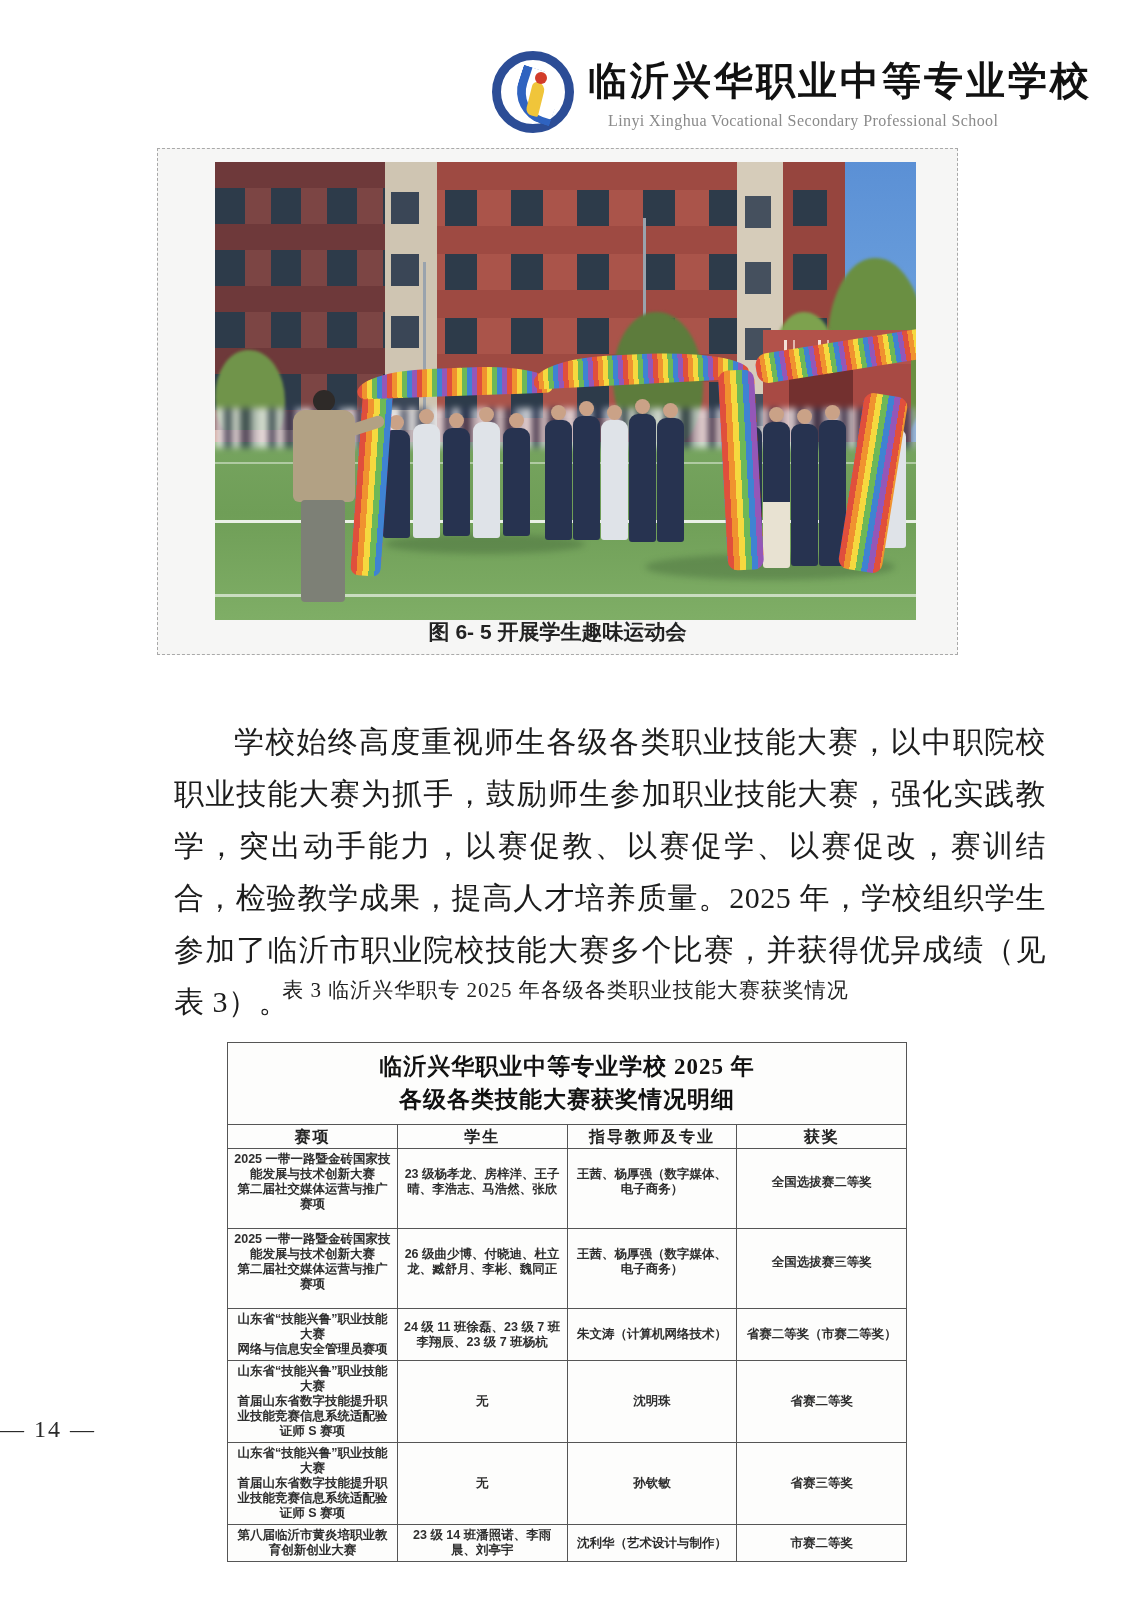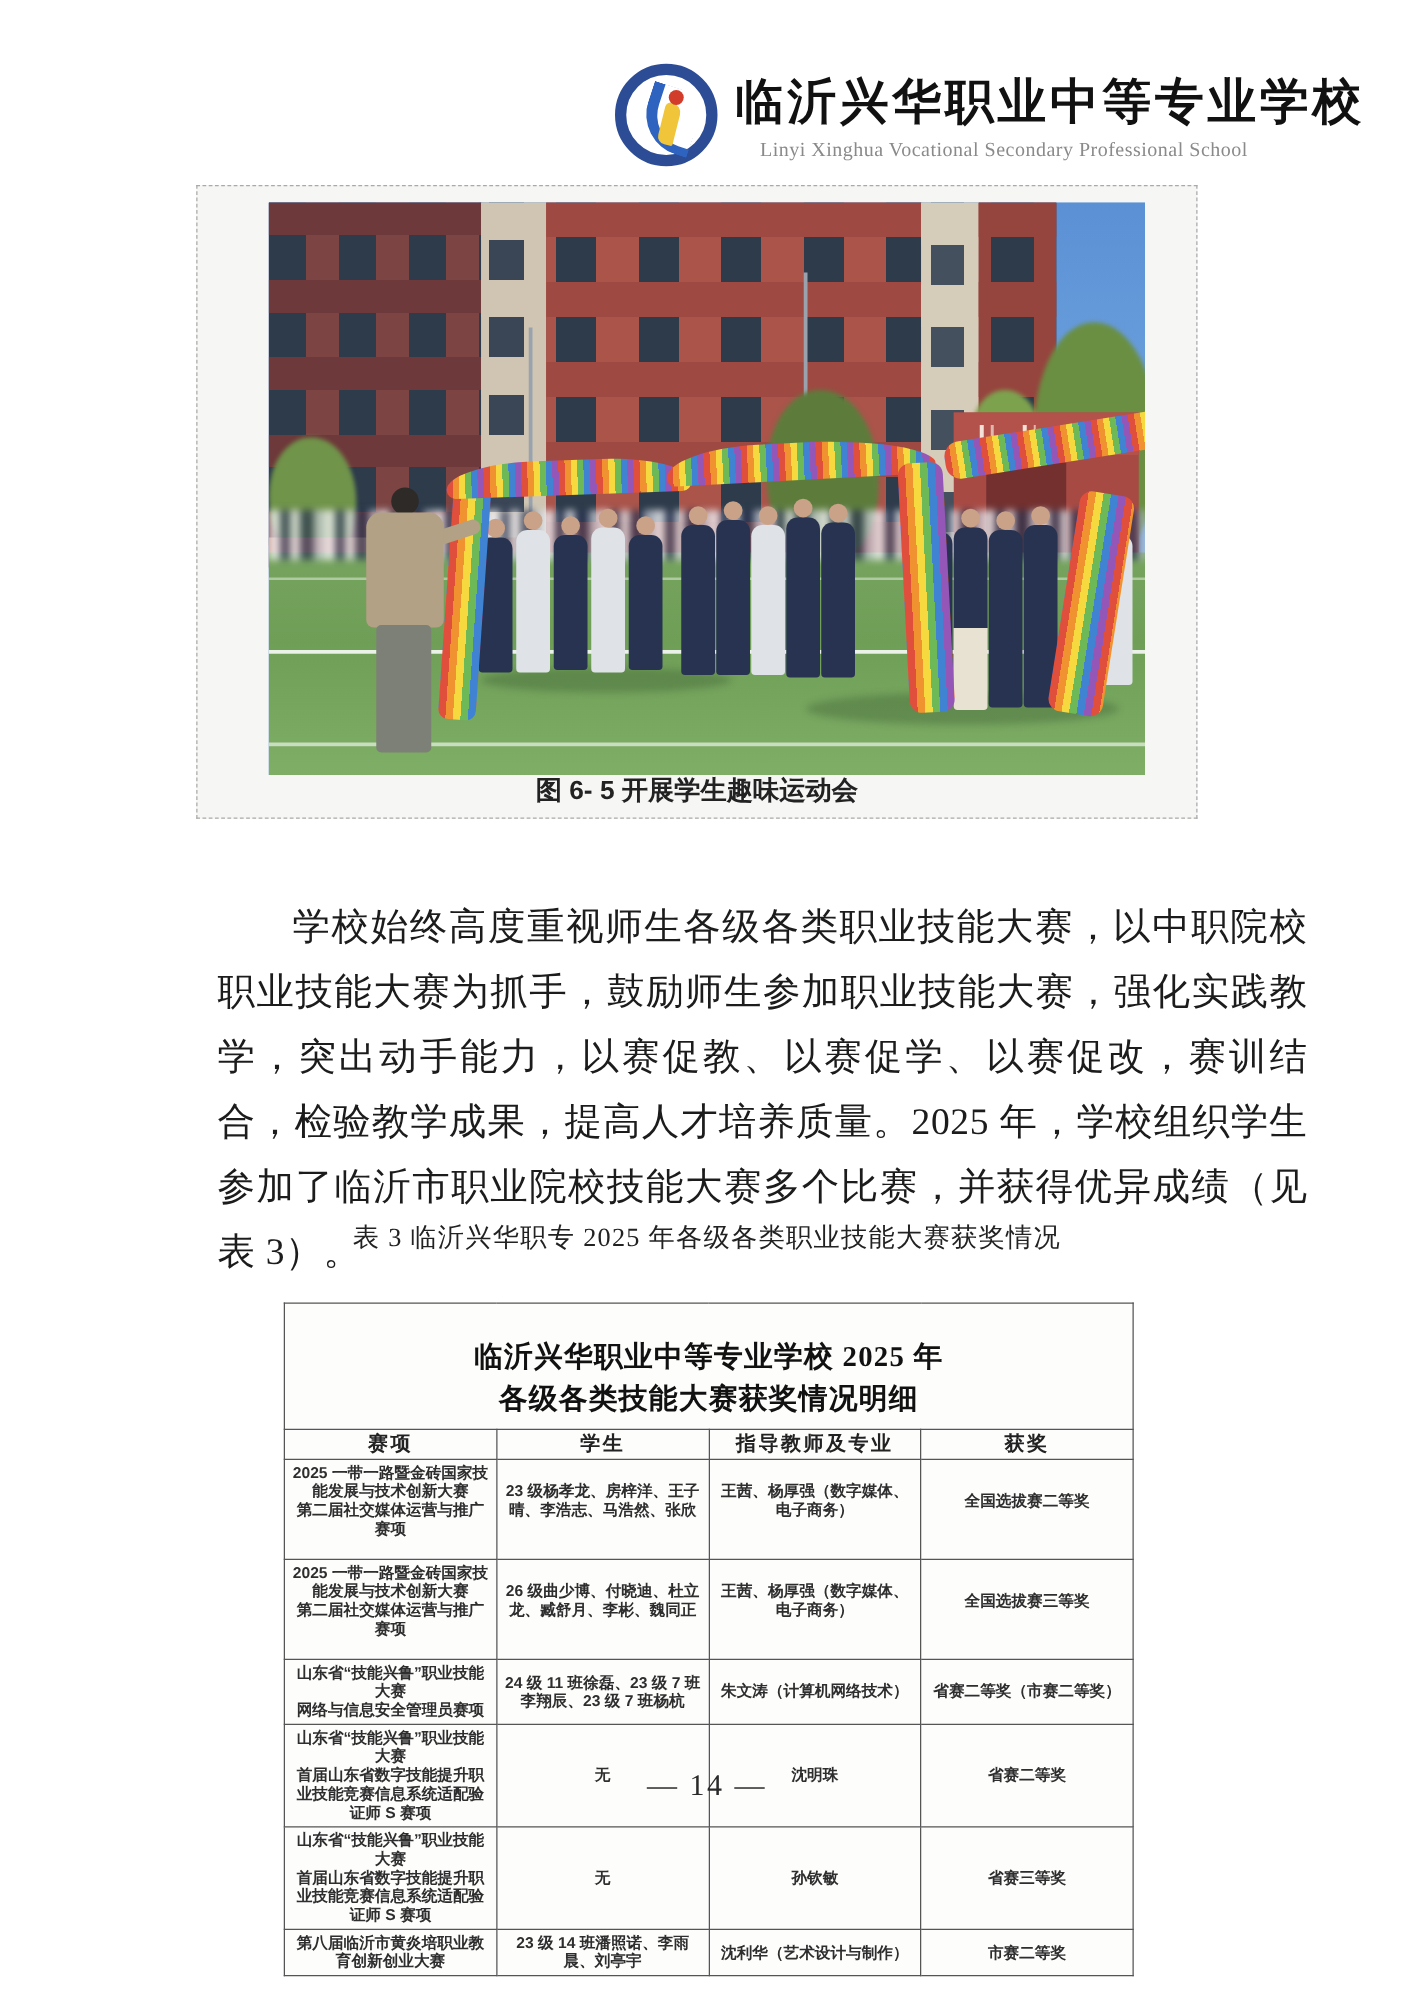--- a/index.html
+++ b/index.html
@@ -85,25 +85,25 @@
             text-align:justify;text-indent:2em;letter-spacing:.5px;margin-left:42px;}
   .tbl-caption{position:absolute;left:0;top:976px;width:100%;text-align:center;font-size:21px;letter-spacing:1px;color:#222;}
 
   
   .awards{position:absolute;left:227px;top:1042px;width:680px;border-collapse:collapse;table-layout:fixed;
           font-family:"Liberation Sans",sans-serif;color:#2e2e2e;background:#fdfdfc;}
   .awards col{width:25%;}
   .awards td,.awards th{border:1px solid #555;text-align:center;vertical-align:middle;
           font-size:12.5px;font-weight:bold;line-height:15px;padding:3px 4px;white-space:pre-line;}
   .awards .t-title{font-family:"Liberation Serif",serif;font-size:23px;font-weight:bold;line-height:33px;
-          padding:26px 4px 8px 4px;letter-spacing:1px;color:#111;}
+          padding:7px 4px 8px 4px;letter-spacing:1px;color:#111;}
   .awards thead th{font-family:"Liberation Serif",serif;font-size:16px;letter-spacing:2px;padding:4px;color:#222;}
   .awards tbody tr:nth-child(1) td,.awards tbody tr:nth-child(2) td{padding-bottom:16px;}
 
-  .page-num{position:absolute;left:0;top:1416px;width:100%;text-align:center;font-size:24px;color:#2a2a2a;letter-spacing:2px;}
+  .page-num{position:absolute;left:0;top:1416px;width:100%;text-align:left;font-size:24px;color:#2a2a2a;letter-spacing:2px;}
 </style>
 </head>
 <body>
 
 <div class="page">
 
   <div class="hdr">
     <div class="logo">
       <div class="swoosh"></div>
       <div class="figure"></div>

